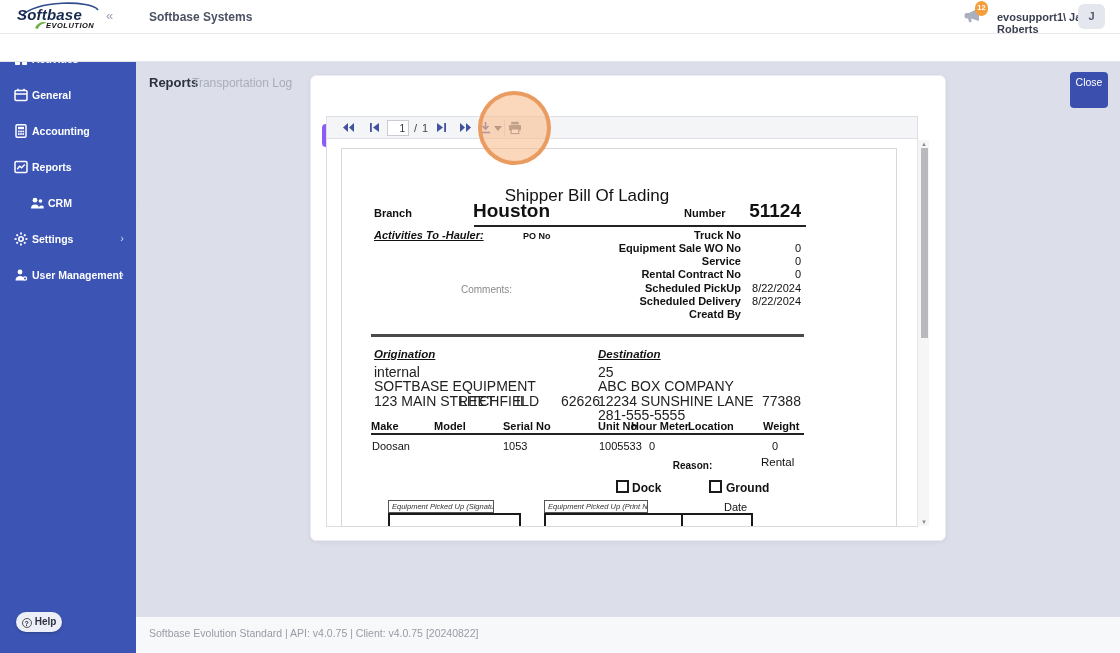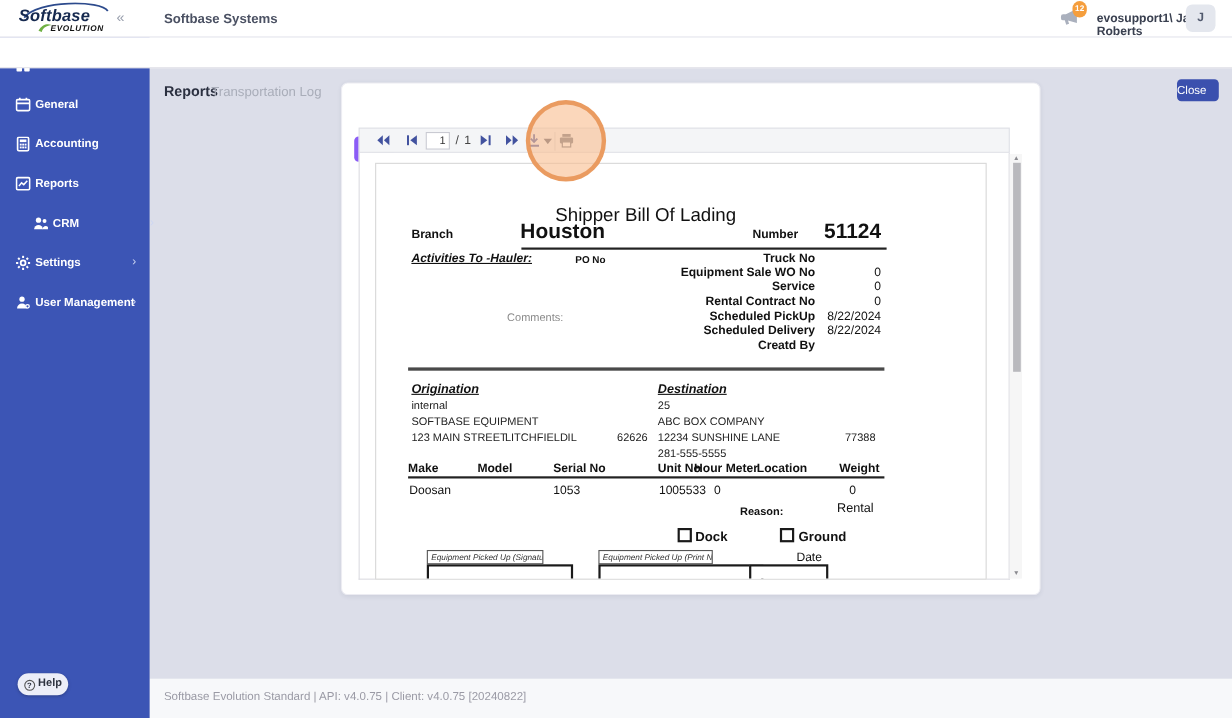--- a/index.html
+++ b/index.html
@@ -16,21 +16,21 @@
   .app-title { left:149px; top:10px; font-size:12px; color:#4b5163; font-weight:600; }
   .notif { left:962px; top:6px; width:22px; height:20px; }
   .notif-badge { left:975px; top:1px; min-width:13px; height:15px; background:#f59e3d; color:#fff; border-radius:7px; font-size:7.5px; font-weight:bold; text-align:center; line-height:13px; padding:0 2px; }
   .username { left:997px; top:11px; font-size:11px; font-weight:600; color:#3a4050; }
   .avatar { left:1078px; top:4px; width:27px; height:25px; background:#e4e7ee; border-radius:6px; text-align:center; line-height:25px; font-size:11px; font-weight:bold; color:#525a6e; }
 
   
   .tabbar { left:0; top:34px; width:1120px; height:28px; background:#ffffff; border-bottom:1px solid #e4e4ea; z-index:19; }
   .tab-active { left:149px; top:41px; font-size:13px; font-weight:bold; color:#2b3040; }
   .tab-inactive { left:192px; top:42px; font-size:12px; color:#a9adb9; }
-  .close-btn { left:1070px; top:38px; width:38px; height:20px; background:#3b50ae; border-radius:4px; color:#fff; font-size:10.5px; line-height:20px; cursor:pointer; }
+  .close-btn { left:1070px; top:38px; width:38px; height:36px; background:#3b50ae; border-radius:4px; color:#fff; font-size:10.5px; text-align:center; line-height:20px; cursor:pointer; }
 
   
   .sidebar { left:0; top:34px; width:136px; height:619px; background:#3c55b5; z-index:18; }
   .side-item { position:absolute; left:0; width:136px; height:23px; color:#fff; cursor:pointer; }
   .side-item .ic { position:absolute; left:14px; top:4px; width:14px; height:14px; }
   .side-item .lbl { position:absolute; left:32px; top:5px; font-size:10.5px; font-weight:600; }
   .side-item .chev { position:absolute; right:12px; top:4px; font-size:11px; color:#cdd6f3; }
   .help-pill { left:16px; top:578px; width:46px; height:20px; background:#eceef8; border-radius:11px; box-shadow:0 1px 3px rgba(0,0,0,0.25); font-size:10px; color:#2e3340; font-weight:600; line-height:20px; text-align:center; cursor:pointer; }
   .help-pill .qmark { display:inline-block; width:10px; height:10px; border:1px solid #555; border-radius:50%; font-size:7px; line-height:10px; margin-right:3px; vertical-align:-1px; }
 
@@ -57,21 +57,21 @@
   .sheet { left:341px; top:148px; width:556px; height:379px; background:#fff; border:1px solid #d8d8d8; overflow:hidden; font-family:"Liberation Sans",sans-serif; color:#111; }
   .sheet .abs { position:absolute; }
   .doc-title { left:0; width:490px; top:37px; text-align:center; font-size:17px; font-weight:normal; }
   .lb { font-size:11px; font-weight:bold; }
   .big { font-size:19px; font-weight:bold; }
   .val { font-size:11px; }
   .sm { font-size:9px; font-weight:bold; }
   .rline { height:2px; background:#222; }
   .thickline { height:3px; background:#4a4a4a; }
   .ital-head { font-size:11.5px; font-weight:bold; font-style:italic; text-decoration:underline; }
-  .plain { font-size:10px; color:#222; }
+  .plain { font-size:14px; color:#222; }
   .gray { color:#8a8a8a; }
   .r { text-align:right; }
   .cbox { width:13px; height:13px; border:2px solid #1a1a1a; background:#fff; }
   .cb-lbl { font-size:12px; font-weight:bold; }
   .sig-lab { border:1px solid #555; background:#fff; height:13px; font-size:7.5px; font-style:italic; color:#333; line-height:12px; padding-left:3px; overflow:hidden; white-space:nowrap; }
   .sig-box { border:2px solid #1a1a1a; background:#fff; height:34px; }
 
   
   .annotation { left:478px; top:91px; width:73px; height:74px; border-radius:50%; background:rgba(248,190,146,0.62); border:4px solid rgba(233,152,92,0.95); z-index:60; pointer-events:none; }
 </style>

